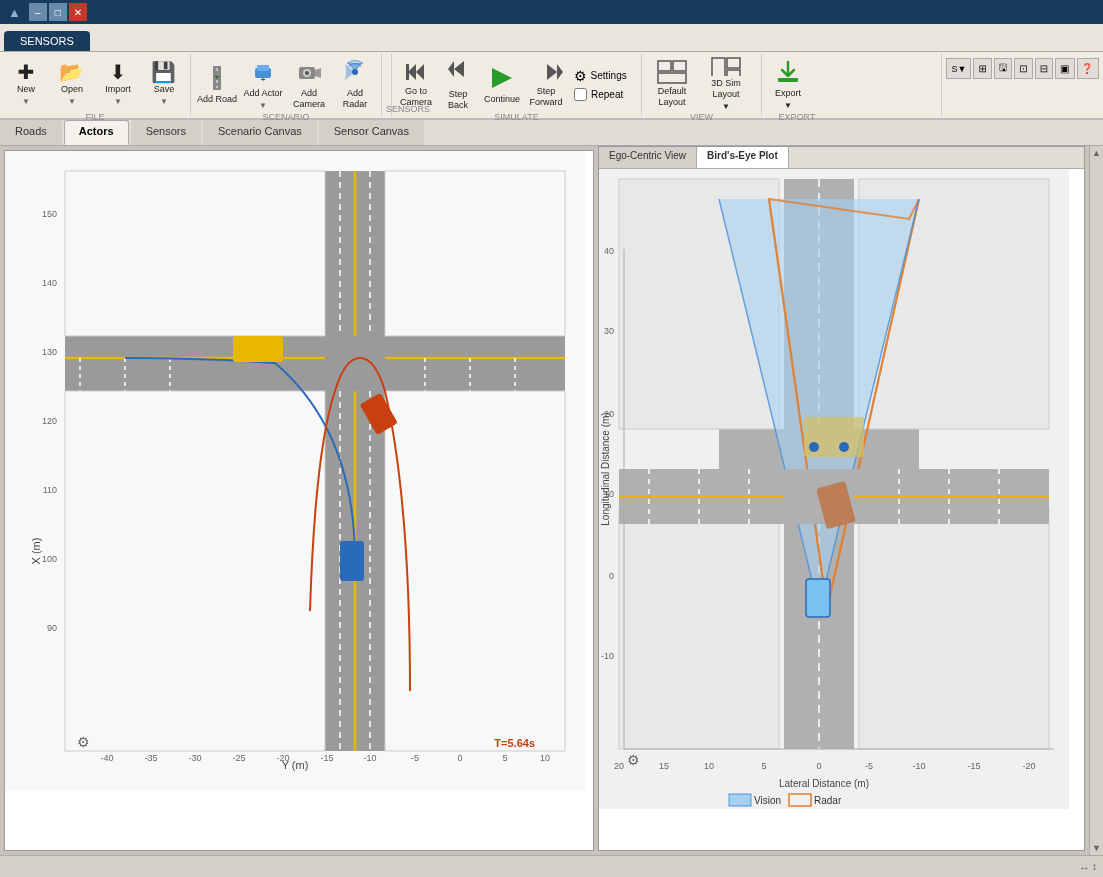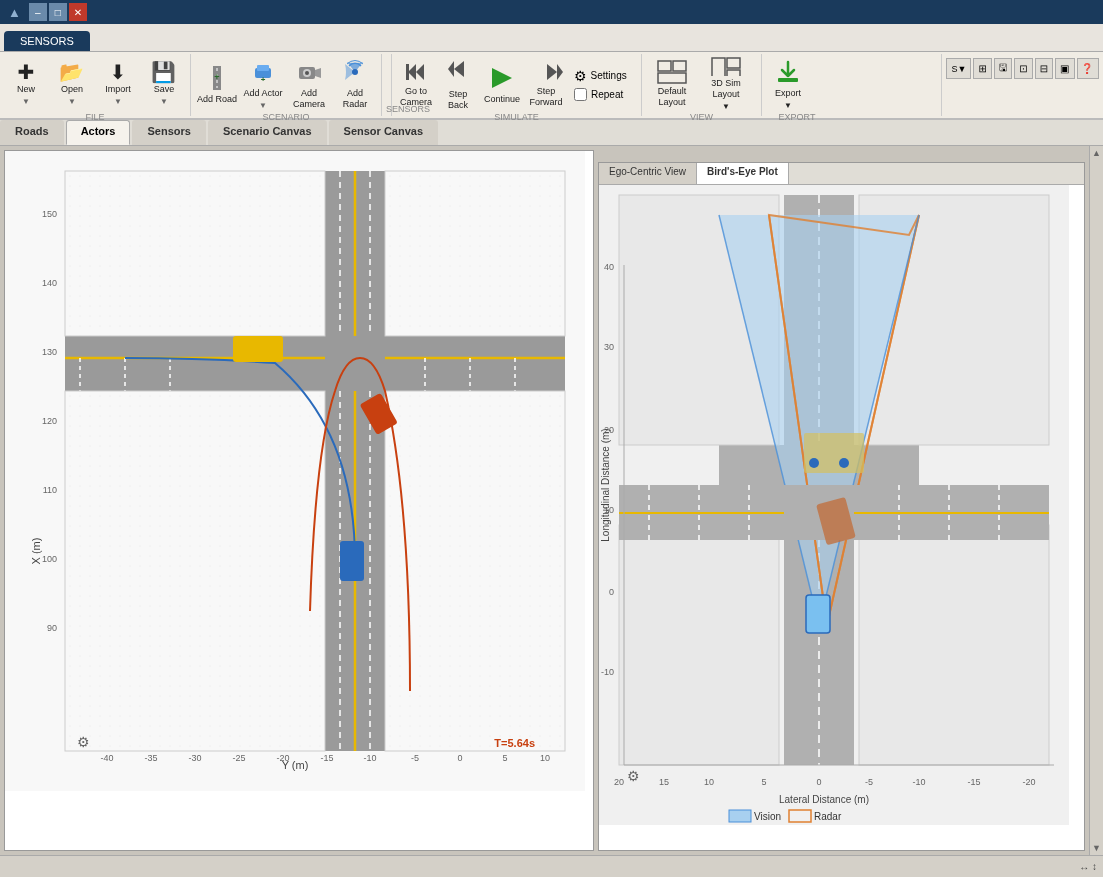--- a/index.html
+++ b/index.html
@@ -118,21 +118,20 @@
     .tab-item {
       padding: 4px 14px;
       font-size: 11px;
       cursor: pointer;
       border: 1px solid transparent;
       border-bottom: none;
       background: #d4d0c8;
       color: #333;
       margin-right: 2px;
       border-radius: 3px 3px 0 0;
-      font-weight: bold;
     }
     .tab-item.active {
       background: #f5f2ec;
       border-color: #aaa;
       border-bottom: 1px solid #f5f2ec;
       font-weight: bold;
       color: #000;
     }
 
     
@@ -149,21 +148,21 @@
       border: 1px solid #999;
       margin: 4px;
       position: relative;
       overflow: hidden;
     }
     
     #right-panel {
       flex: 1;
       background: white;
       border: 1px solid #999;
-      margin: 16px 4px 4px 0;
+      margin: 0 4px 4px 0;
       position: relative;
       overflow: hidden;
     }
     .panel-tab {
       padding: 3px 10px;
       font-size: 10px;
       cursor: pointer;
       background: #d4d0c8;
       border-right: 1px solid #aaa;
       color: #333;

